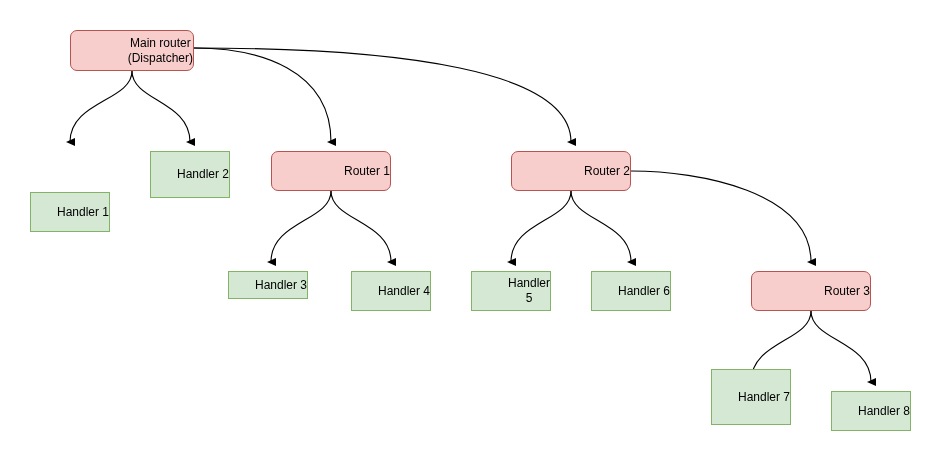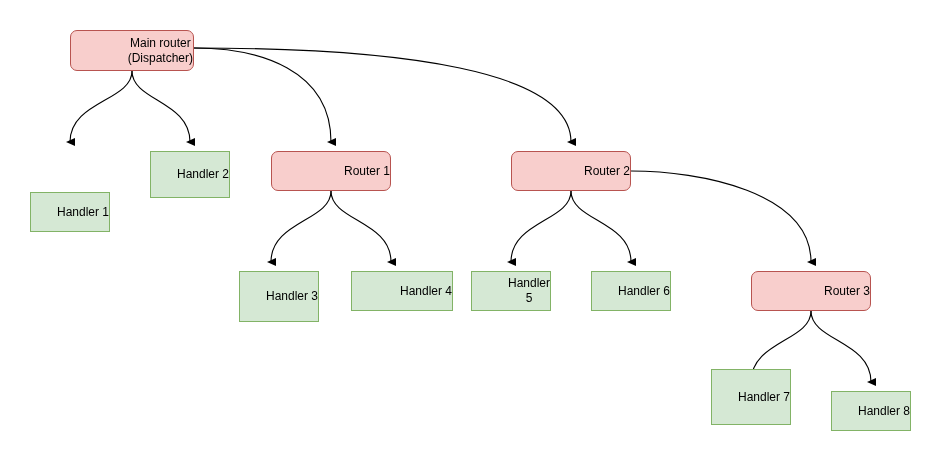--- a/index.html
+++ b/index.html
@@ -90,25 +90,25 @@
   </div>
 
   <div class="node node-router" style="left:271px; top:151px; width:120px; height:40px;padding-left:24px;">
     <span>Router 1</span>
   </div>
 
   <div class="node node-router" style="left:511px; top:151px; width:120px; height:40px;">
     <span>Router 2</span>
   </div>
 
-  <div class="node node-handler" style="left:239px; top:271px; width:80px; height:51px;">
+  <div class="node node-handler" style="left:228px; top:271px; width:80px; height:28px;">
     <span>Handler 3</span>
   </div>
 
-  <div class="node node-handler" style="left:351px; top:271px; width:102px; height:40px;">
+  <div class="node node-handler" style="left:351px; top:271px; width:80px; height:40px;">
     <span>Handler 4</span>
   </div>
 
   <div class="node node-handler" style="left:471px; top:271px; width:80px; height:40px;padding-left:46px;">
     <span>Handler 5</span>
   </div>
 
   <div class="node node-handler" style="left:591px; top:271px; width:80px; height:40px;padding-left:20px;">
     <span>Handler 6</span>
   </div>

